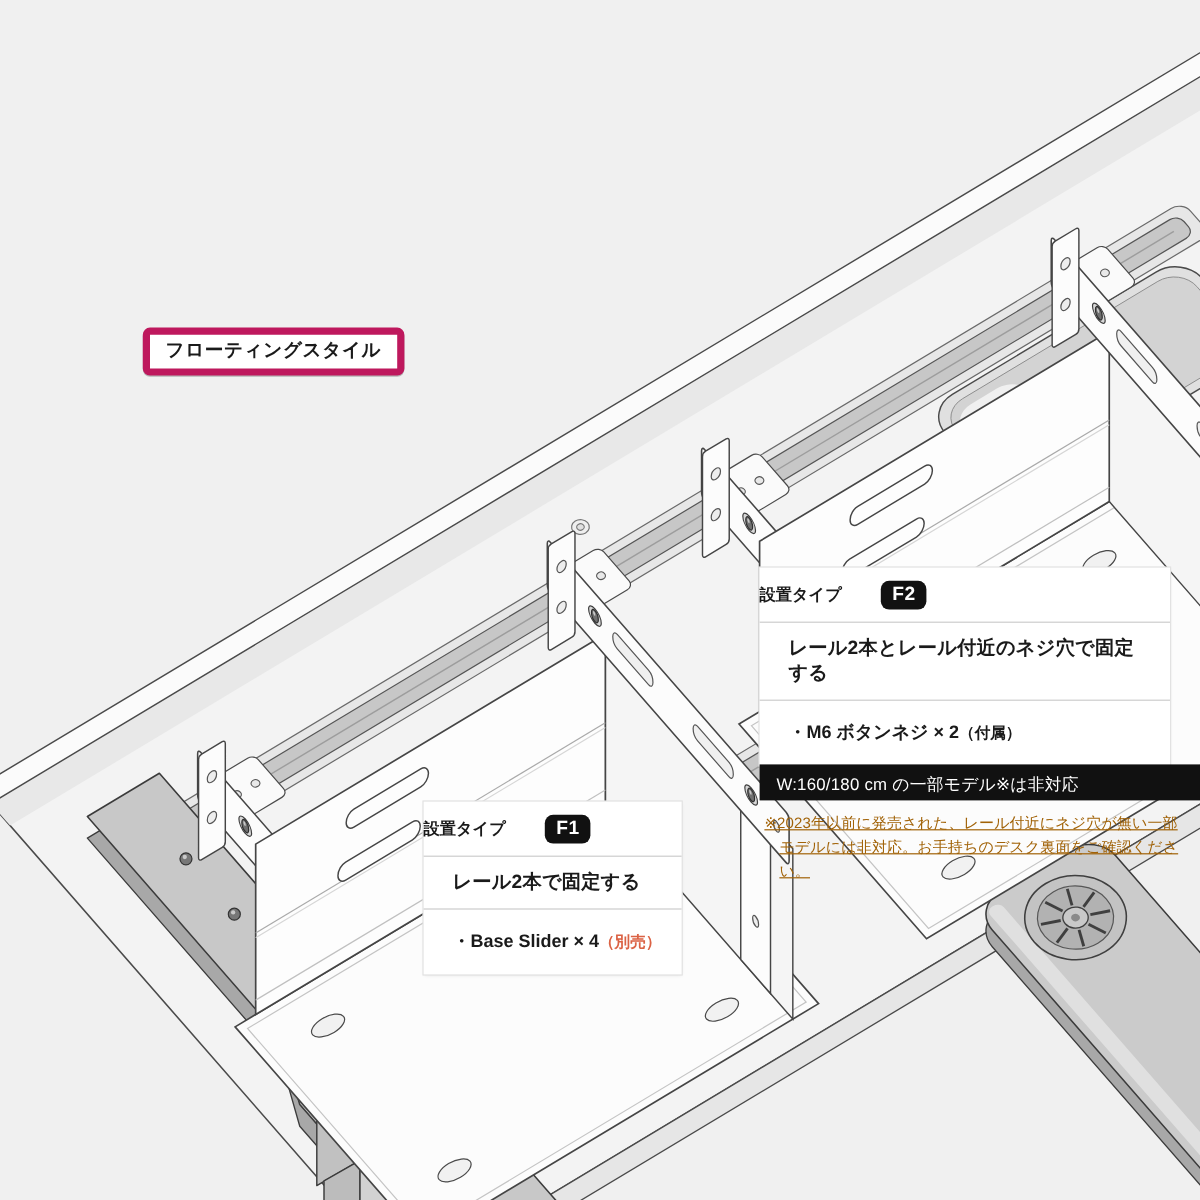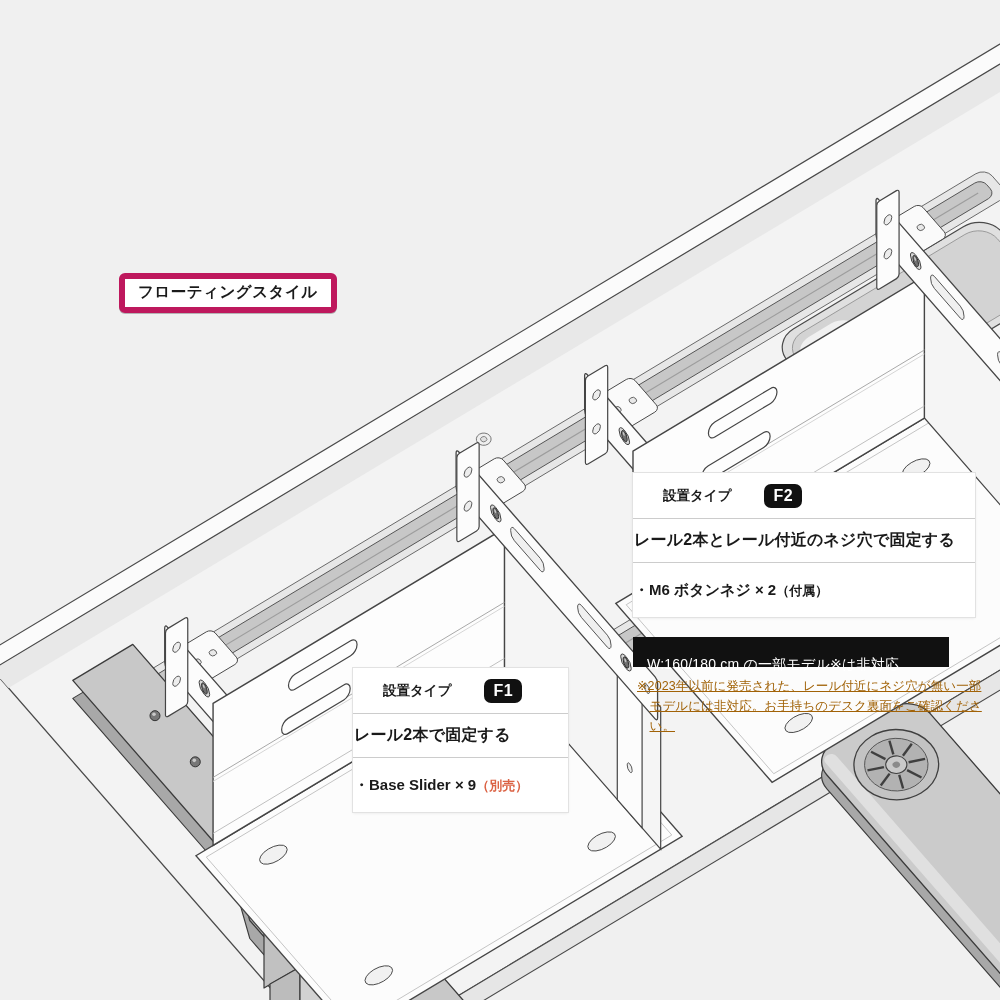--- a/index.html
+++ b/index.html
@@ -19,41 +19,41 @@
     padding:3px 13px 4px;font-size:15.5px;font-weight:700;letter-spacing:.5px;
     box-shadow:0 1px 0 rgba(0,0,0,.25);
     white-space:nowrap;
   }
 
   
   .card{
     position:absolute;background:#ffffff;
     box-shadow:0 0 0 1px #e2e2e2,0 1px 3px rgba(0,0,0,.10);
   }
-  .card .row{padding:11px 1px;}
+  .card .row{padding:11px 24px;}
   .card .row + .row{border-top:1px solid #cccccc;}
-  .row.type-row{display:flex;align-items:center;gap:10px;padding:11px 30px 10px;}
+  .row.type-row{display:flex;align-items:center;gap:10px;padding:11px 0 10px;}
   .type-label{font-size:13.5px;font-weight:700;}
   .badge{
     display:inline-block;background:var(--badge-bg,#111);color:#fff;
     font-size:16px;font-weight:800;letter-spacing:.5px;
     padding:2px 9px 3px;border-radius:7px;line-height:1.2;margin-left:23px;
   }
   .method{font-size:16px;font-weight:800;letter-spacing:.2px;padding:10px 16px 11px;}
   .items{list-style:none;margin:0;padding:7px 16px 10px;}
   .items li{font-size:15px;font-weight:700;line-height:2.1;white-space:nowrap;}
   .items .note{font-size:13px;font-weight:700;}
   .items .note.accent{color:var(--accent,#db6244);}
   #card-f1{left:353px;top:668px;width:215px;}
   #card-f2{left:633px;top:473px;width:342px;}
   .warning-bar{
-    position:absolute;left:633px;top:637px;width:316px;height:30px;
+    position:absolute;left:633px;top:637px;width:368px;height:30px;
     background:var(--warning-bg,#111);color:#ffffff;
     font-size:14px;font-weight:500;line-height:30px;
-    padding:12px 14px;box-sizing:border-box;letter-spacing:.2px;
+    padding:1px 14px;box-sizing:border-box;letter-spacing:.2px;
     white-space:nowrap;
   }
   .footnote{
     position:absolute;left:637px;top:676px;width:338px;
     font-size:12.5px;line-height:1.6;color:#a16207;
     padding-left:1em;text-indent:-1em;letter-spacing:.1px;text-decoration:underline;
   }
 </style>
 </head>
 <body style="background: rgb(240, 240, 240);">
@@ -307,21 +307,21 @@
 
 <div class="style-label">フローティングスタイル</div>
 
 <div class="card" id="card-f1">
   <div class="row type-row">
     <span class="type-label">設置タイプ</span>
     <span class="badge">F1</span>
   </div>
   <div class="row method">レール2本で固定する</div>
   <ul class="row items">
-    <li><span>・Base Slider × 9</span><span class="note accent">（別売）</span></li>
+    <li><span>・Base Slider × 4</span><span class="note accent">（別売）</span></li>
   </ul>
 </div>
 
 <div class="card" id="card-f2">
   <div class="row type-row">
     <span class="type-label">設置タイプ</span>
     <span class="badge">F2</span>
   </div>
   <div class="row method">レール2本とレール付近のネジ穴で固定する</div>
   <ul class="row items">

